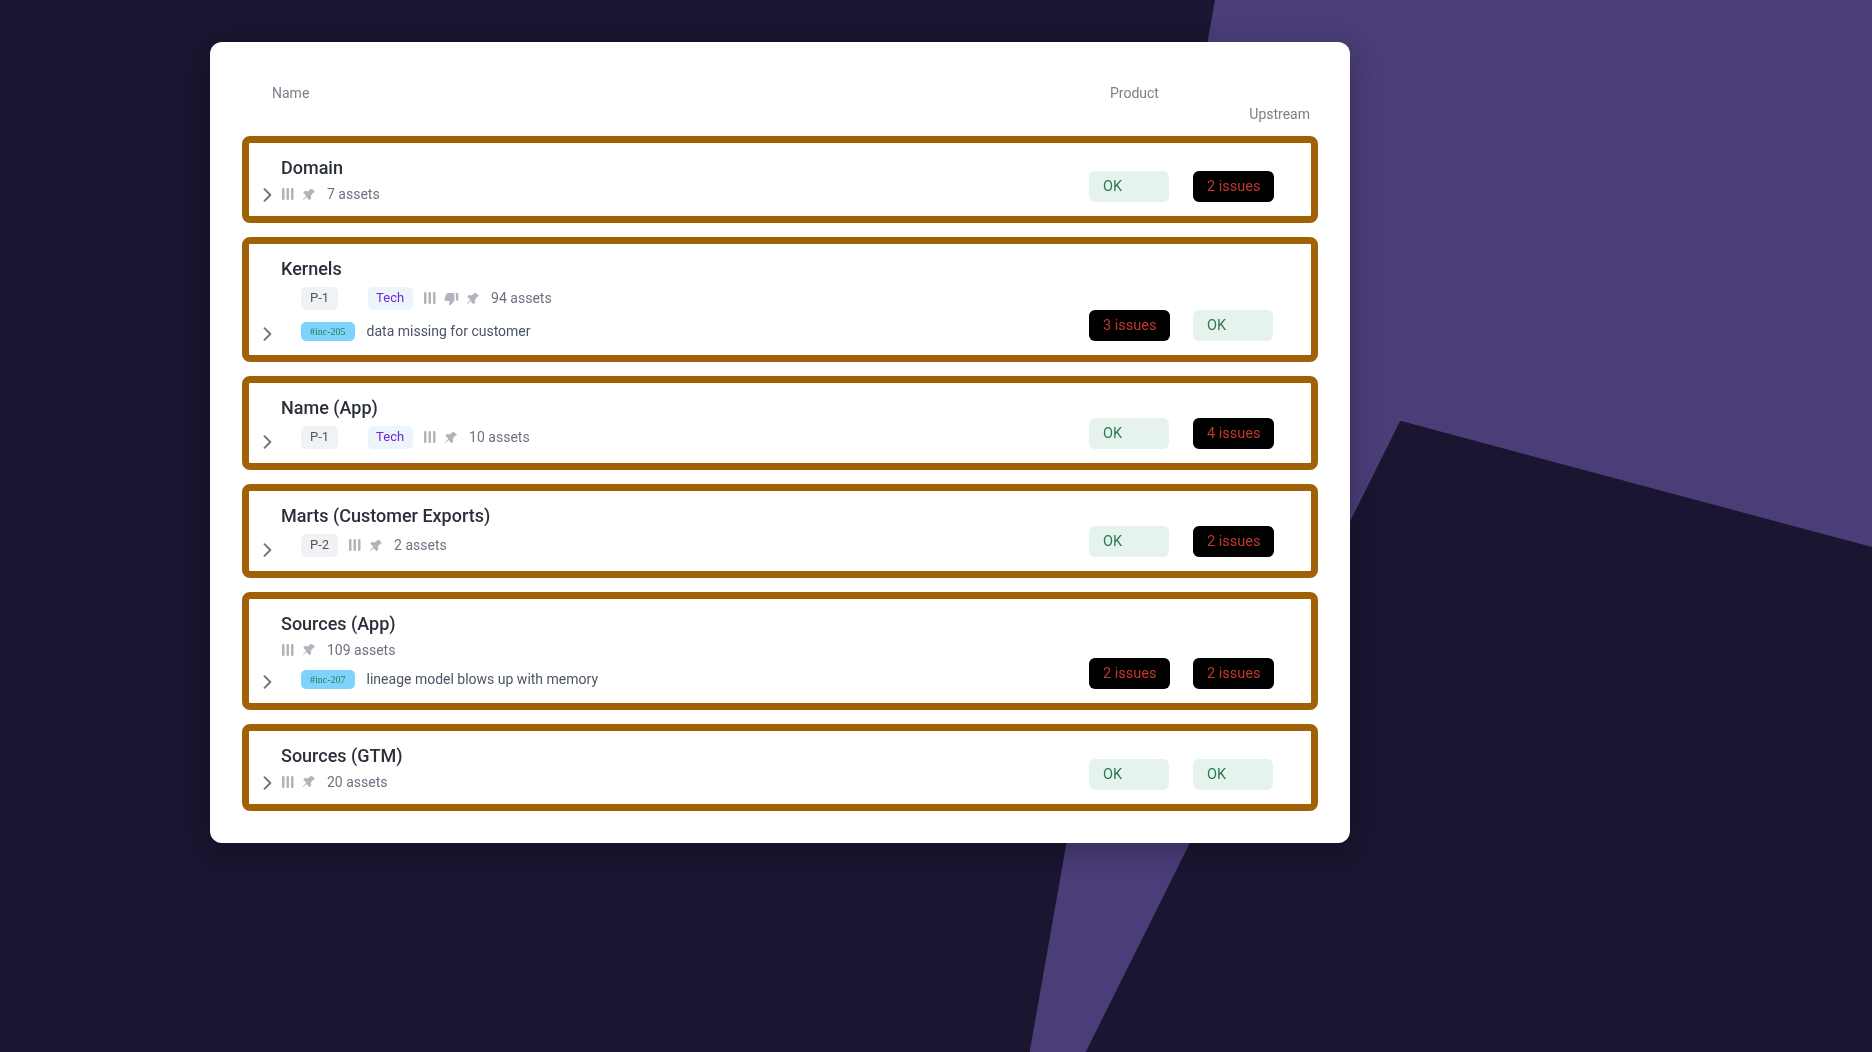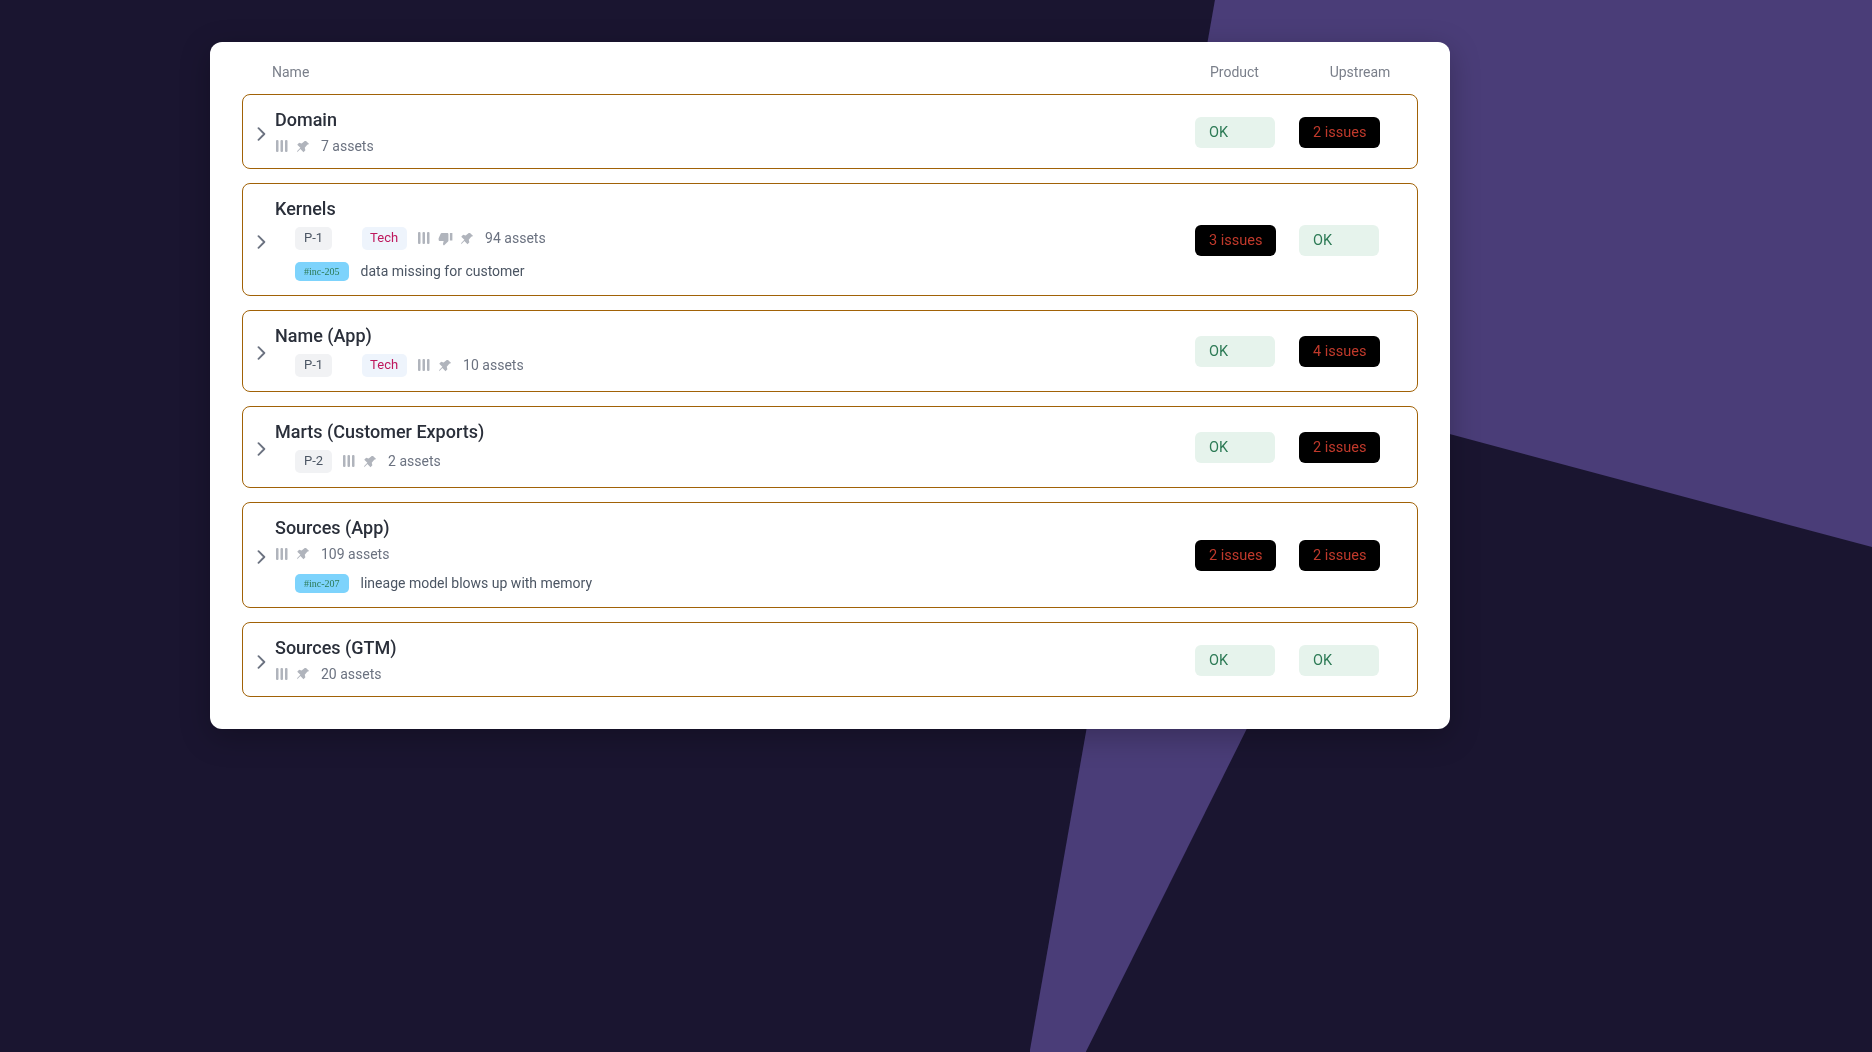--- a/index.html
+++ b/index.html
@@ -30,43 +30,43 @@
     bottom: 0;
     width: 42%;
     height: 60%;
     background: #1a1530;
     clip-path: polygon(40% 0, 100% 20%, 100% 100%, 0 100%);
   }
   .card {
     position: absolute;
     left: 210px;
     top: 42px;
-    width: 1240px;
+    width: 1140px;
     background: #ffffff;
     border-radius: 12px;
     padding: 22px 32px 24px 32px;
     box-shadow: 0 8px 30px rgba(0,0,0,0.25);
   }
   .table-header {
     display: flex;
     align-items: center;
     padding: 0 8px 14px 8px;
     font-size: 14px;
     color: #7a7f8a;
   }
   .th-name { flex: 1; padding-left: 22px; }
   .th-product { width: 100px; text-align: left; }
-  .th-upstream { width: 100px; text-align: center; }
+  .th-upstream { width: 100px; text-align: right; margin-top: 42px; }
   .row {
-    border: 1px solid #a16207;
+    border: 7px solid #a16207;
     border-radius: 8px;
     margin-bottom: 14px;
     padding: 14px 18px 14px 14px;
     display: flex;
-    align-items: center;
+    align-items: flex-end;
   }
   .row:last-child { margin-bottom: 8px; }
   .chevron {
     width: 18px;
     flex: 0 0 18px;
     padding-top: 5px;
     color: #6b7280;
   }
   .chevron svg { width: 10px; height: 14px; display: block; }
   .row-main {
@@ -88,21 +88,21 @@
   .tag {
     display: inline-flex;
     align-items: center;
     font-size: 13px;
     padding: 3px 9px;
     border-radius: 5px;
     line-height: 1.3;
     margin-left: 20px;
   }
   .tag-grey { background: #f1f2f4; color: #4b5563; }
-  .tag-tech { background: #eef4fc; color: #be185d; padding-left: 8px; }
+  .tag-tech { background: #eef4fc; color: #6d28d9; padding-left: 8px; }
   .tag-inc  { background: #7dd3fc; color: #2c7a55; font-family: Liberation Serif, serif; font-size: 10px; }
   .meta-icons {
     display: inline-flex;
     align-items: center;
     gap: 7px;
     color: #b0b4bc;
   }
   .assets-text {
     font-size: 14px;
     color: #6b7280;

